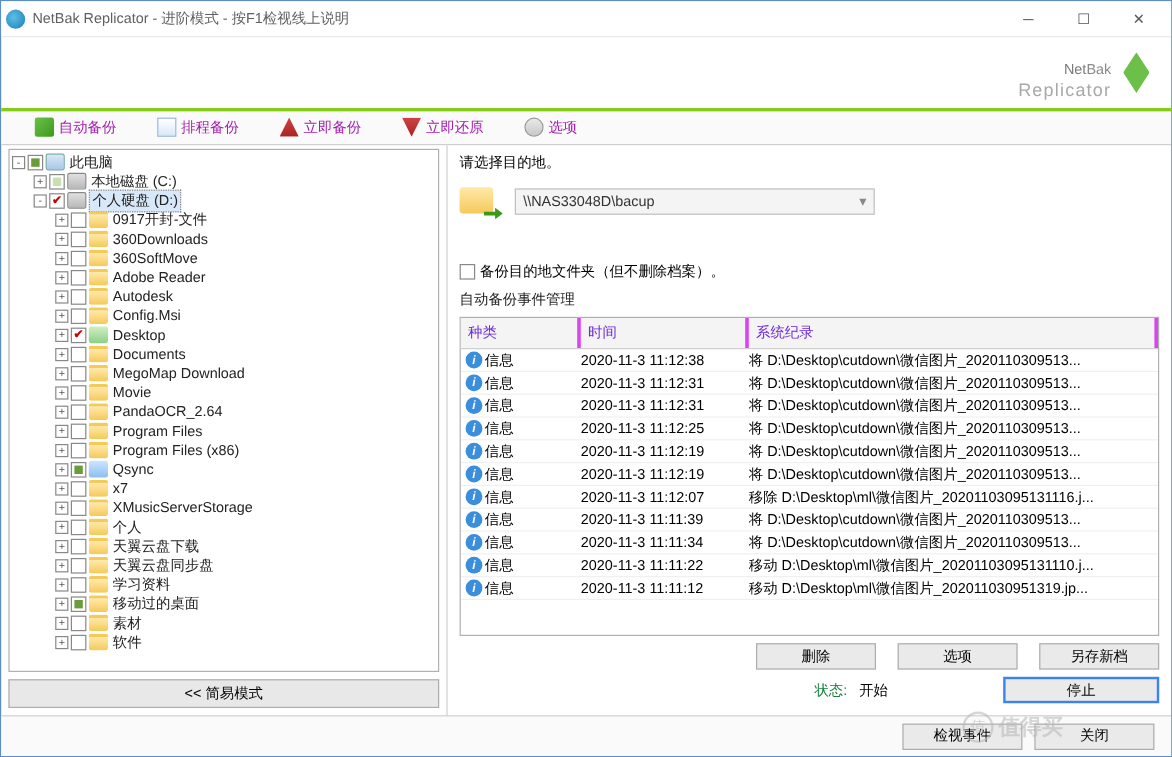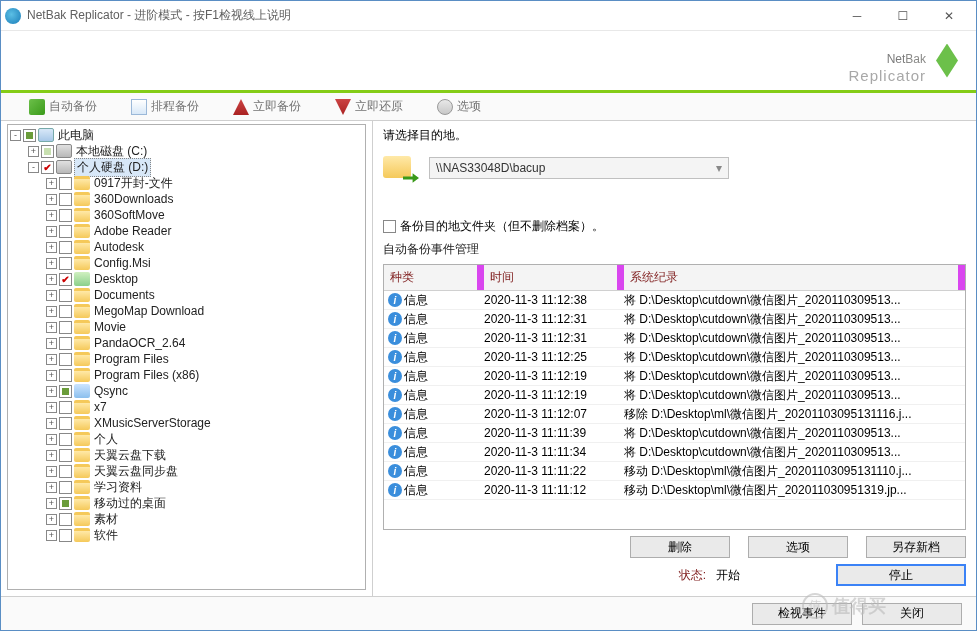--- a/index.html
+++ b/index.html
@@ -8,21 +8,21 @@
 .titlebar .ico { width: 16px; height: 16px; background: radial-gradient(circle at 40% 40%, #5bbfe5, #1a7cb8); border-radius: 50%; margin-right: 6px; }
 .titlebar .title { color: #606060; flex: 1; }
 .titlebar .wbtn { width: 46px; height: 30px; display: flex; align-items: center; justify-content: center; color: #555; cursor: pointer; }
 .banner { height: 62px; display: flex; justify-content: flex-end; align-items: center; padding-right: 18px; border-bottom: 3px solid #84cc16; }
 .banner .logo { text-align: right; line-height: 1; }
 .banner .logo .l1 { font-size: 30px; color: #7b7b7b; font-weight: 300; }
 .banner .logo .l1 b { color: #8a8a88; font-weight: 500; }
 .banner .logo .l2 { font-size: 15px; color: #a8a8a8; letter-spacing: 1px; }
 .banner .diamond { width: 22px; height: 34px; background: #6cc04a; margin-left: 10px; clip-path: polygon(0 50%, 50% 0, 100% 50%, 50% 100%); }
 .toolbar { height: 28px; border-bottom: 1px solid #cfcfcf; display: flex; align-items: center; padding: 0 8px; gap: 14px; background: #fafafa; }
-.tbtn { display: flex; align-items: flex-end; gap: 4px; cursor: pointer; color: #737373; padding-left: 20px; }
+.tbtn { display: flex; align-items: flex-start; gap: 4px; cursor: pointer; color: #a21caf; padding-left: 20px; }
 .tbtn .ti { width: 16px; height: 16px; }
 .ti-auto { background: linear-gradient(135deg,#6cc04a,#3a9a1a); border-radius: 2px; }
 .ti-sched { background: linear-gradient(#fff,#d8e8f8); border:1px solid #9bb8d8; }
 .ti-now { background: linear-gradient(#c44,#a22); clip-path: polygon(50% 0,100% 100%,0 100%); }
 .ti-restore { background: linear-gradient(#c44,#a22); clip-path: polygon(50% 100%,100% 0,0 0); }
 .ti-opt { background: linear-gradient(#e8e8e8,#c8c8c8); border-radius:50%; border:1px solid #999; }
 .content { flex: 1; display: flex; overflow: hidden; }
 .leftpane { width: 372px; border-right: 1px solid #cfcfcf; display: flex; flex-direction: column; padding: 3px 6px 6px; }
 .paneheader { font-size: 12px; color: #222; padding: 3px 2px; }
 .treewrap { flex: 1; border: 1px solid #b0b0b0; background: #fff; overflow-y: scroll; padding: 2px 0; }
@@ -47,35 +47,35 @@
 .destrow { display: flex; align-items: center; gap: 10px; }
 .desticon { width: 36px; height: 36px; position: relative; }
 .desticon .fld { position:absolute; width:28px; height:22px; left:0; top:6px; background: linear-gradient(#ffe9a8,#f5c95a); border-radius:3px; }
 .desticon .arrow { position:absolute; right:0; bottom:0; width:16px; height:16px; background:#3a9a1a; clip-path: polygon(0 40%,60% 40%,60% 20%,100% 50%,60% 80%,60% 60%,0 60%); }
 .destbox { flex: 1; max-width: 300px; height: 22px; border: 1px solid #c0c0c0; background: #f4f4f4; padding: 0 22px 0 6px; display:flex; align-items:center; color:#333; position:relative; }
 .destbox::after { content:"▾"; position:absolute; right:6px; color:#888; }
 .checkline { display: flex; align-items: center; gap: 4px; }
 .grouplabel { color:#222; }
 .eventbox { border: 1px solid #b0b0b0; flex: 1; display: flex; flex-direction: column; min-height: 0; }
 .evhead { display: flex; background: #f4f4f4; border-bottom: 1px solid #d0d0d0; }
-.evhead span { padding: 4px 6px; border-right: 7px solid #d946ef; font-size:12px; color:#7f1d1d; cursor:pointer; }
+.evhead span { padding: 4px 6px; border-right: 3px solid #d946ef; font-size:12px; color:#6d28d9; cursor:pointer; }
 .evhead .c1 { width: 100px; }
 .evhead .c2 { width: 140px; }
 .evhead .c3 { flex: 1; }
 .evbody { flex: 1; overflow-y: scroll; }
 .evrow { display: flex; border-bottom: 1px solid #f0f0f0; height: 19px; align-items: center; }
 .evrow .c1 { width: 100px; padding-left: 4px; display:flex; align-items:center; gap:2px; }
 .evrow .c2 { width: 140px; }
 .evrow .c3 { flex: 1; white-space: nowrap; overflow: hidden; text-overflow: ellipsis; }
 .infico { width:14px; height:14px; border-radius:50%; background:#3a8edc; color:#fff; font-size:10px; display:flex; align-items:center; justify-content:center; font-style:italic; font-weight:bold; }
 .btnrow { display: flex; justify-content: flex-end; gap: 18px; }
 .btnrow2 { display: flex; justify-content: flex-end; align-items: center; gap: 10px; }
 .wbutton { height: 22px; padding: 0 10px; min-width: 100px; border: 1px solid #adadad; background: #eaeaea; cursor: pointer; text-align:center; }
 .wbutton.blue { border: 2px solid #3b82f6; }
-.statuslabel { color:#7f1d1d; }
+.statuslabel { color:#15803d; }
 .statusval { min-width: 110px; }
 .bottombar { height: 34px; border-top: 1px solid #cfcfcf; display:flex; justify-content:flex-end; align-items:center; gap:10px; padding:0 14px; background:#fafafa; position:relative; }
 .watermark { position:absolute; right:90px; top:-4px; display:flex; align-items:center; gap:4px; opacity:0.6; pointer-events:none; }
 .watermark .circ { width:26px; height:26px; border:2px solid #bbb; border-radius:50%; display:flex; align-items:center; justify-content:center; font-size:13px; color:#bbb; }
 .watermark .txt { font-size:18px; color:#bbb; font-weight:bold; }
 ::-webkit-scrollbar { width: 17px; background:#f0f0f0; }
 ::-webkit-scrollbar-thumb { background:#c8c8c8; border:1px solid #a8a8a8; }
 ::-webkit-scrollbar-button { background:#e8e8e8; border:1px solid #b8b8b8; height:17px; }
 </style>
 </head>
@@ -333,20 +333,21 @@
                         <span class="tlabel">软件</span>
                       </div>
                     </li>
                   </ul>
                 </li>
               </ul>
             </li>
           </ul>
         </div>
     </div>
+    <button class="simplebtn">&lt;&lt; 简易模式</button>
   </div>
 
   <div class="rightpane">
     <div>请选择目的地。</div>
     <div class="destrow">
       <div class="desticon">
           <div class="fld"></div>
           <div class="arrow"></div>
         </div>
       <div class="destbox">

